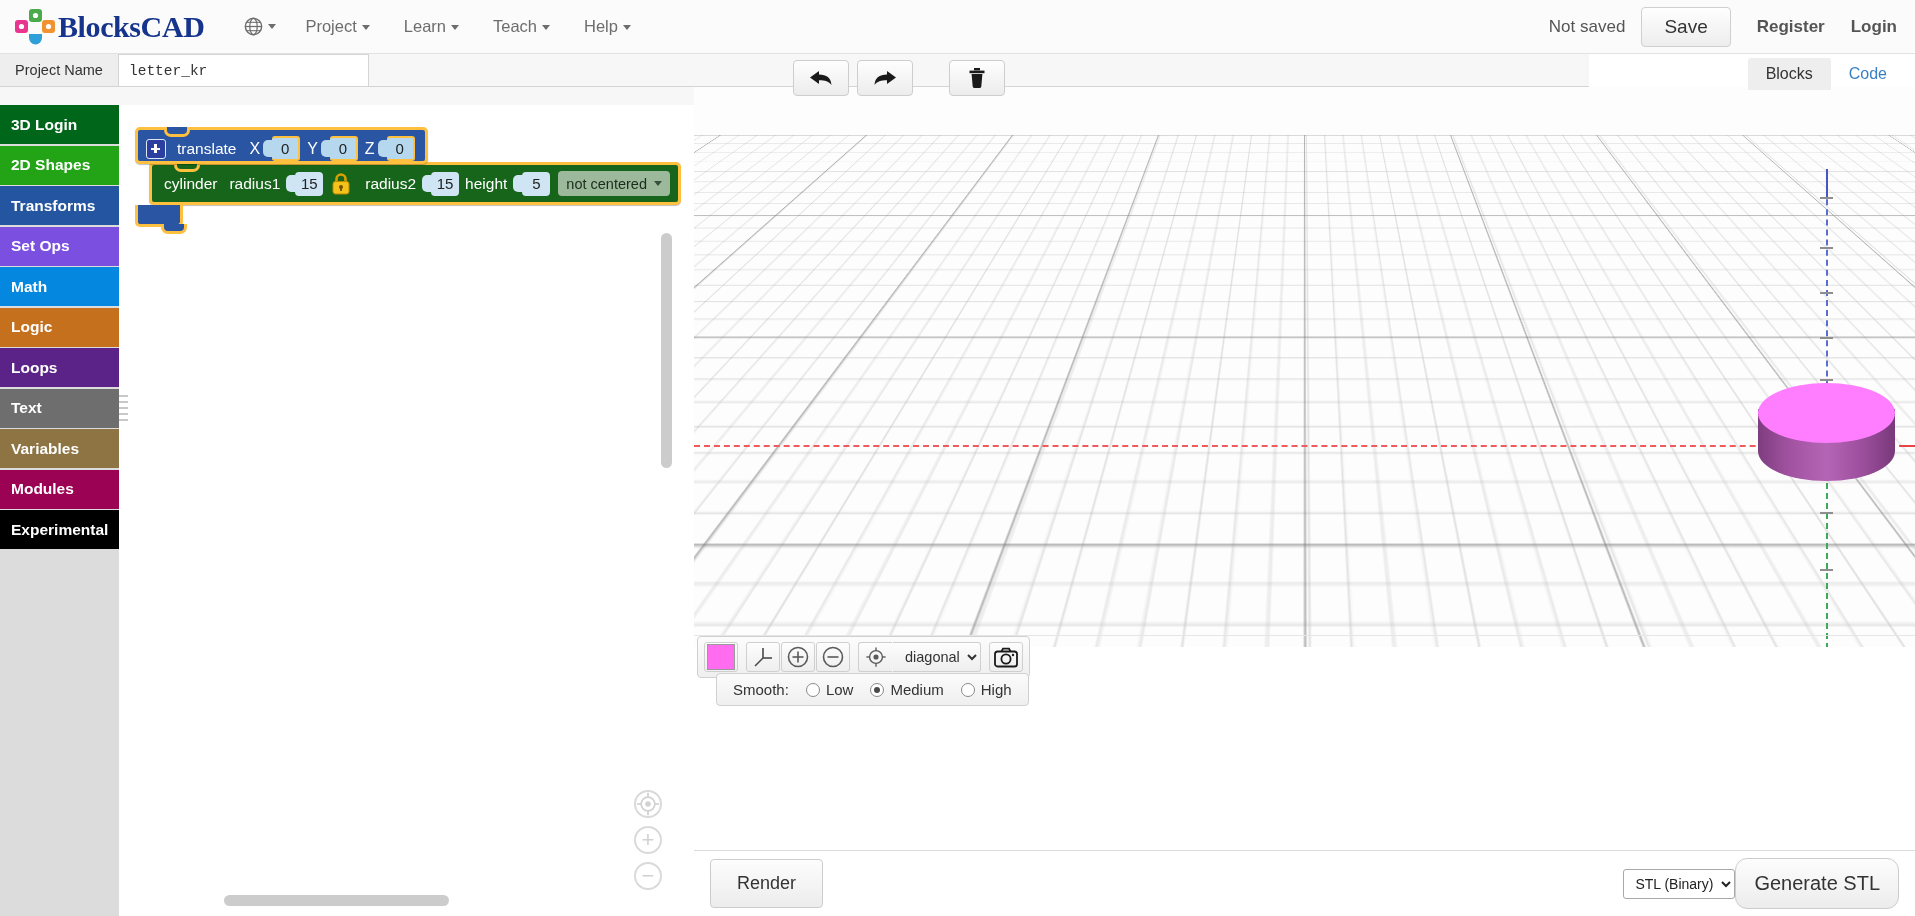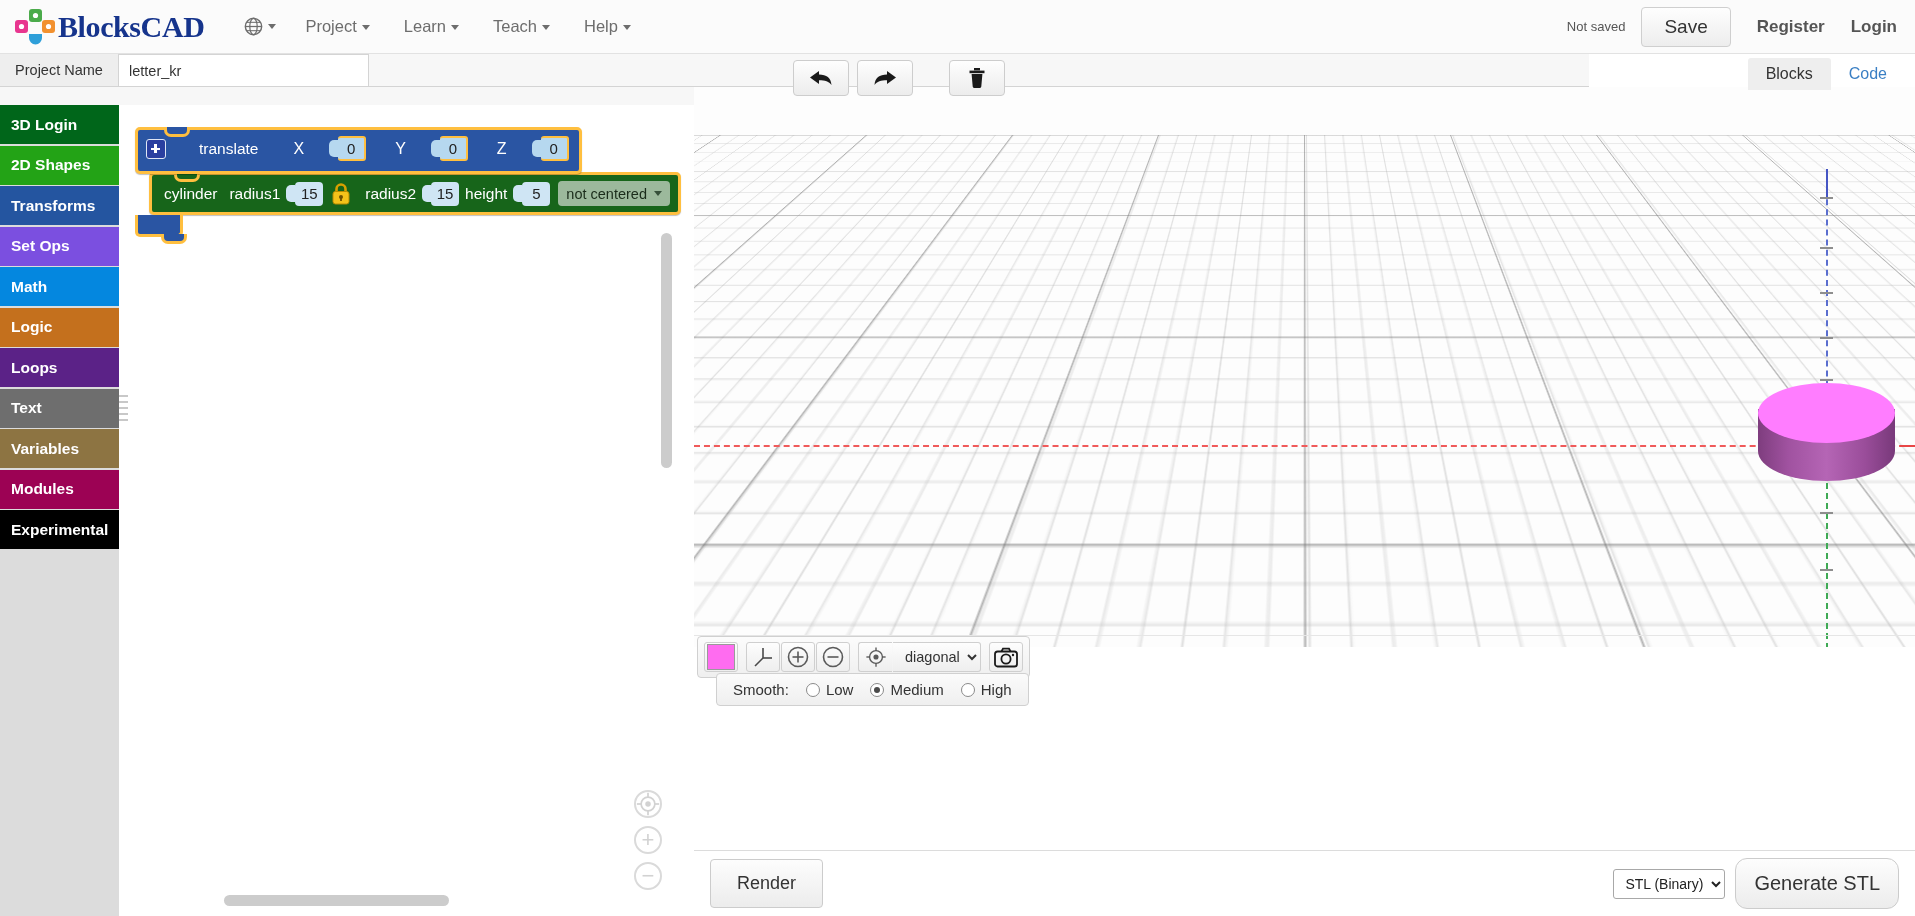--- a/index.html
+++ b/index.html
@@ -30,21 +30,21 @@
     font-size: 16.5px; color: #6d6d6d; padding: 8px 17px;
     cursor: pointer; white-space: nowrap;
   }
   .caret {
     display: inline-block; width: 0; height: 0; margin-left: 5px;
     border-left: 4.5px solid transparent; border-right: 4.5px solid transparent;
     border-top: 5px solid #6d6d6d; vertical-align: middle;
   }
   .globe-item { padding: 6px 12px 6px 16px; display: flex; align-items: center; cursor: pointer; }
   .nav-right { margin-left: auto; display: flex; align-items: center; padding-right: 18px; }
-  .not-saved { font-size: 13px; color: #555; margin-right: 16px; }
+  .not-saved { font-size: 17px; color: #555; margin-right: 16px; }
   .save-btn {
     font-size: 19px; color: #333; background: linear-gradient(#fefefe, #ededed);
     border: 1px solid #cfcfcf; border-radius: 4px;
     padding: 8px 22px; cursor: pointer; font-family: "Liberation Sans", sans-serif;
   }
   .auth-link {
     font-size: 17px; color: #555; font-weight: bold;
     margin-left: 26px; cursor: pointer; text-decoration: none;
   }
   .subbar {
@@ -53,21 +53,21 @@
   }
   .pn-label {
     width: 119px; background: #eeeeee; border-right: 1px solid #d4d4d4;
     border-bottom: 1px solid #d4d4d4;
     font-size: 14.5px; color: #333; display: flex; align-items: center;
     justify-content: center;
   }
   .pn-input {
     width: 250px; border: 1px solid #d4d4d4; border-left: none;
     background: #fff; font-size: 14.5px; color: #333;
-    padding: 0 10px; font-family: Liberation Sans, sans-serif; outline: none;
+    padding: 0 10px; font-family: Liberation Mono, monospace; outline: none;
   }
   .subbar-rest { flex: 1; background: #f7f7f7; border-bottom: 1px solid #d4d4d4; }
 
   .editbar {
     position: absolute; left: 0; top: 87px; width: 1915px; height: 18px;
     background: #f7f7f7;
   }
   .tool-btns {
     position: absolute; left: 793px; top: 60px; display: flex; align-items: center; gap: 8px;
     z-index: 6;
@@ -102,24 +102,23 @@
   
   .workspace {
     position: absolute; left: 119px; top: 105px; width: 575px; bottom: 0;
     background: #ffffff; overflow: hidden;
   }
   .blockgroup { position: absolute; left: 16px; top: 22px; }
 
   .blk-translate {
     position: relative; background: #2a55a3;
     border: 3px solid #ffbf3f; border-radius: 5px;
-    padding: 6px 10px 10px 8px; display: inline-flex; align-items: center;
+    padding: 6px 10px 0 8px; display: inline-flex; align-items: center;
     box-shadow: 0 1px 1px rgba(0,0,0,0.25);
     z-index: 2;
-    gap: 22px;
   }
   .blk-translate::after {
     content: ""; position: absolute; left: 26px; top: -3px;
     width: 20px; height: 7px; background: #2a55a3;
     border-left: 3px solid #ffbf3f; border-right: 3px solid #ffbf3f;
     border-bottom: 3px solid #ffbf3f;
     border-radius: 0 0 7px 7px;
   }
   .mutator {
     width: 20px; height: 20px; background: #2a3fa0; border: 1.5px solid #dfe6f5;
@@ -318,21 +317,20 @@
   .render-btn {
     background: linear-gradient(#fdfdfd, #ececec); border: 1px solid #cccccc;
     border-radius: 4px; padding: 13px 26px; font-size: 18px; color: #333;
     cursor: pointer; font-family: "Liberation Sans", sans-serif;
   }
   .right-export { margin-left: auto; display: flex; align-items: center; gap: 0; }
   .fmt-select {
     background: #fff; border: 1px solid #a8a8a8; border-radius: 3px;
     height: 30px; font-size: 14px; color: #222; padding: 0 4px 0 7px;
     font-family: "Liberation Sans", sans-serif; cursor: pointer; outline: none;
-    margin-right: 10px;
   }
   .gen-btn {
     background: linear-gradient(#fdfdfd, #ececec); border: 1px solid #cccccc;
     border-radius: 12px; padding: 13px 18px; font-size: 20px; color: #333;
     cursor: pointer; font-family: "Liberation Sans", sans-serif;
   }
   .vp-divider {
     position: absolute; left: 0; right: 0; top: 548px; height: 1px; background: #e6e6e6;
   }
 </style>

